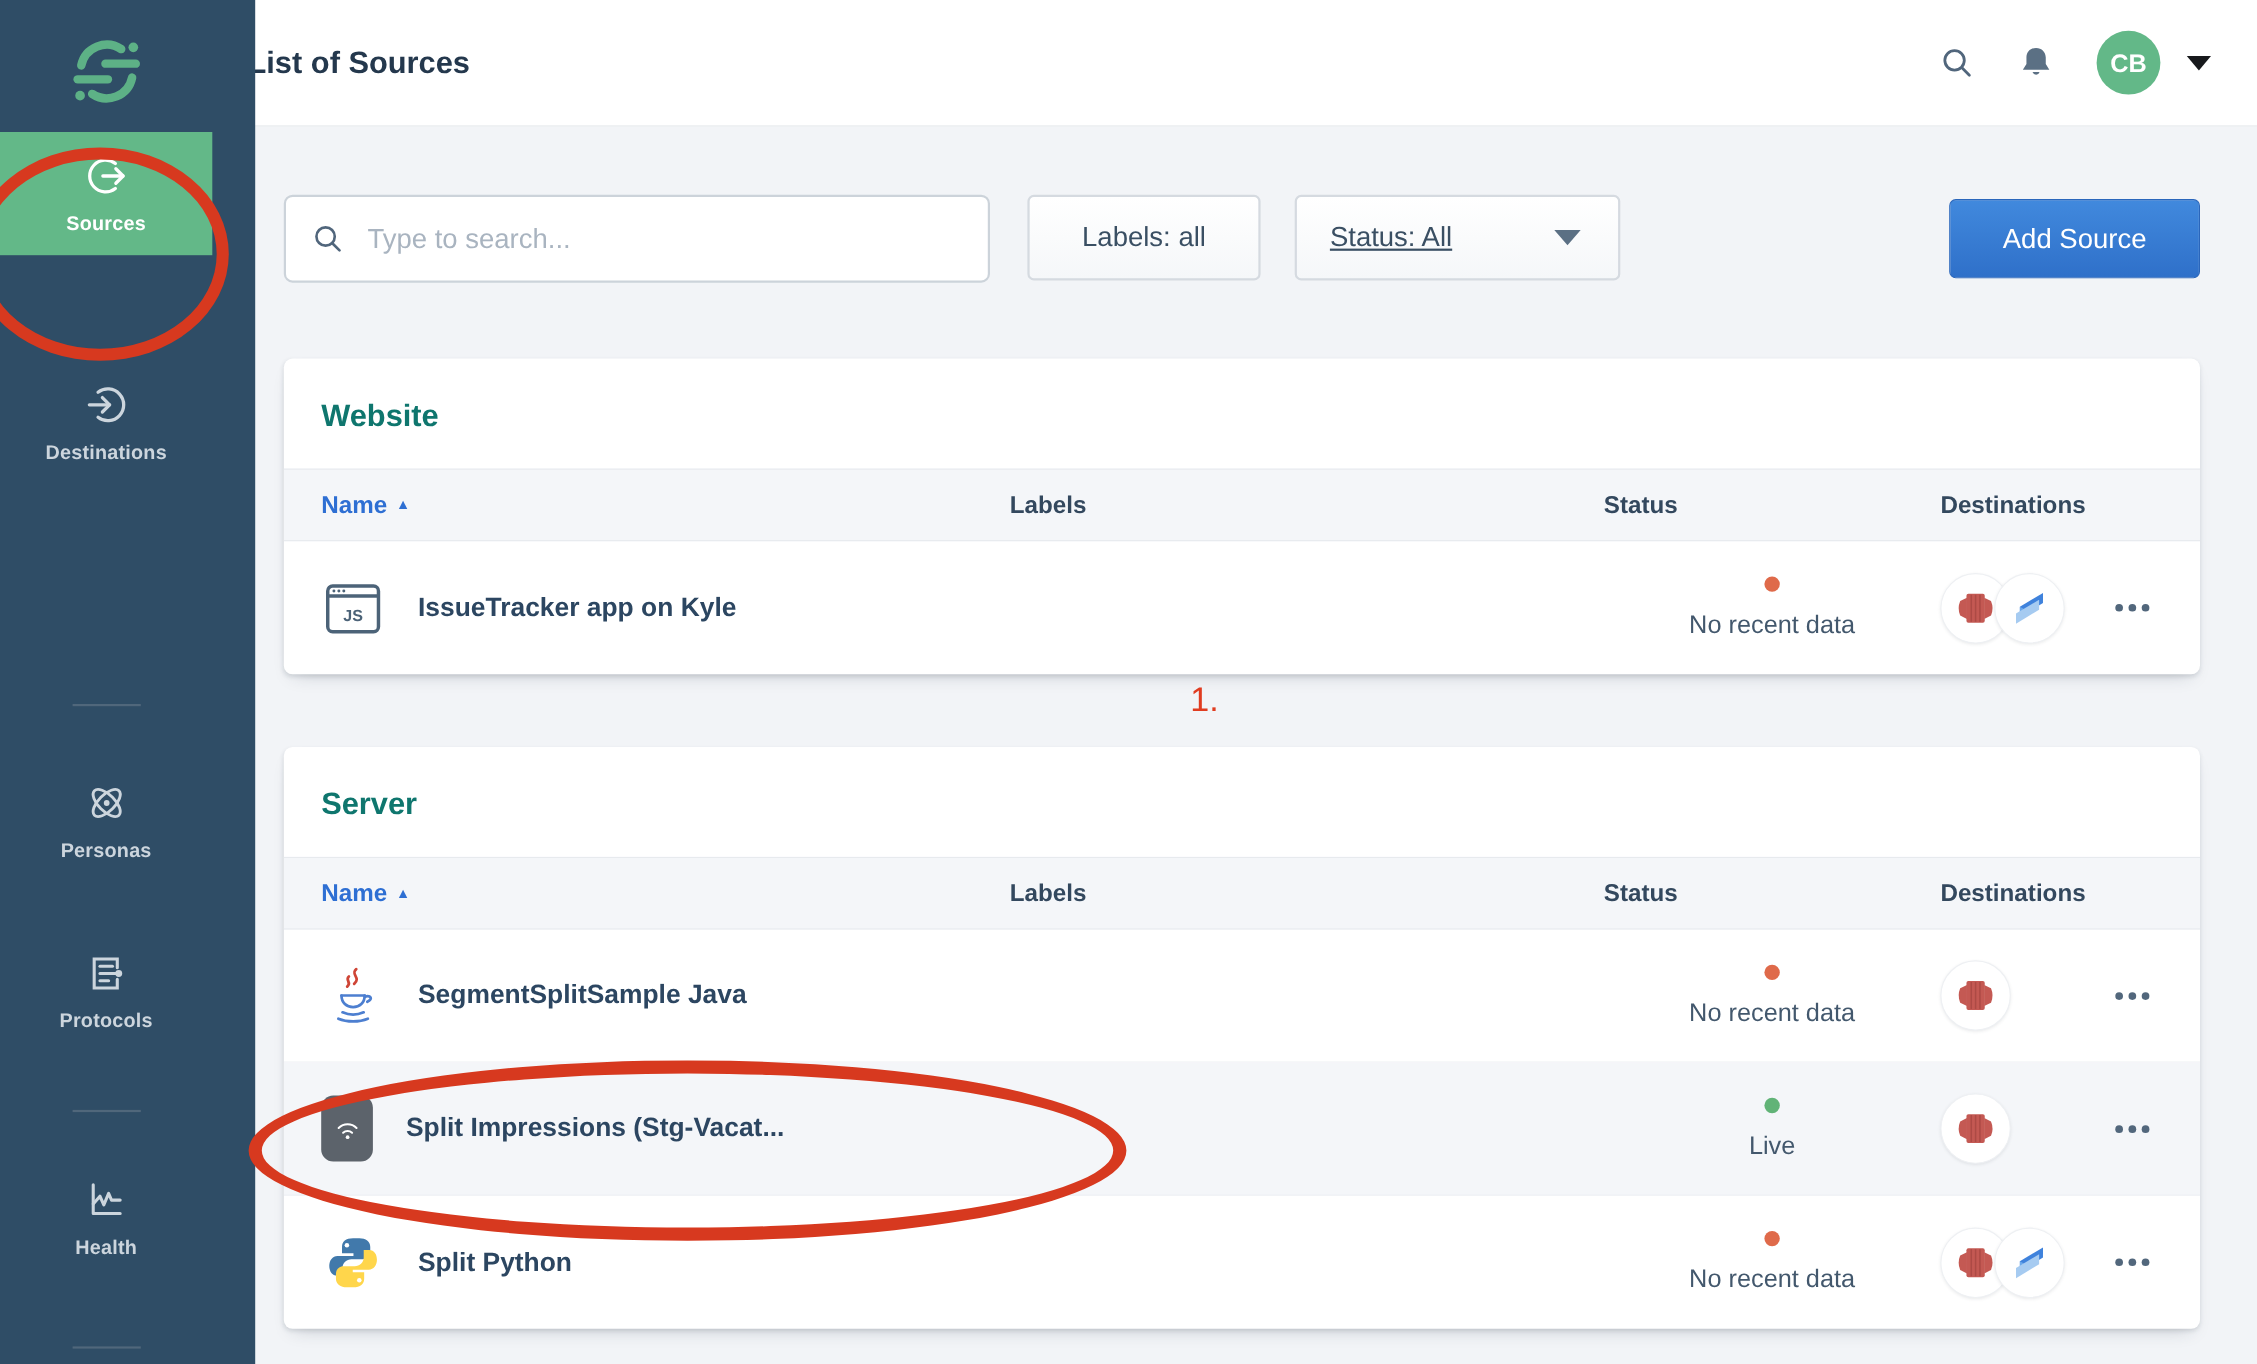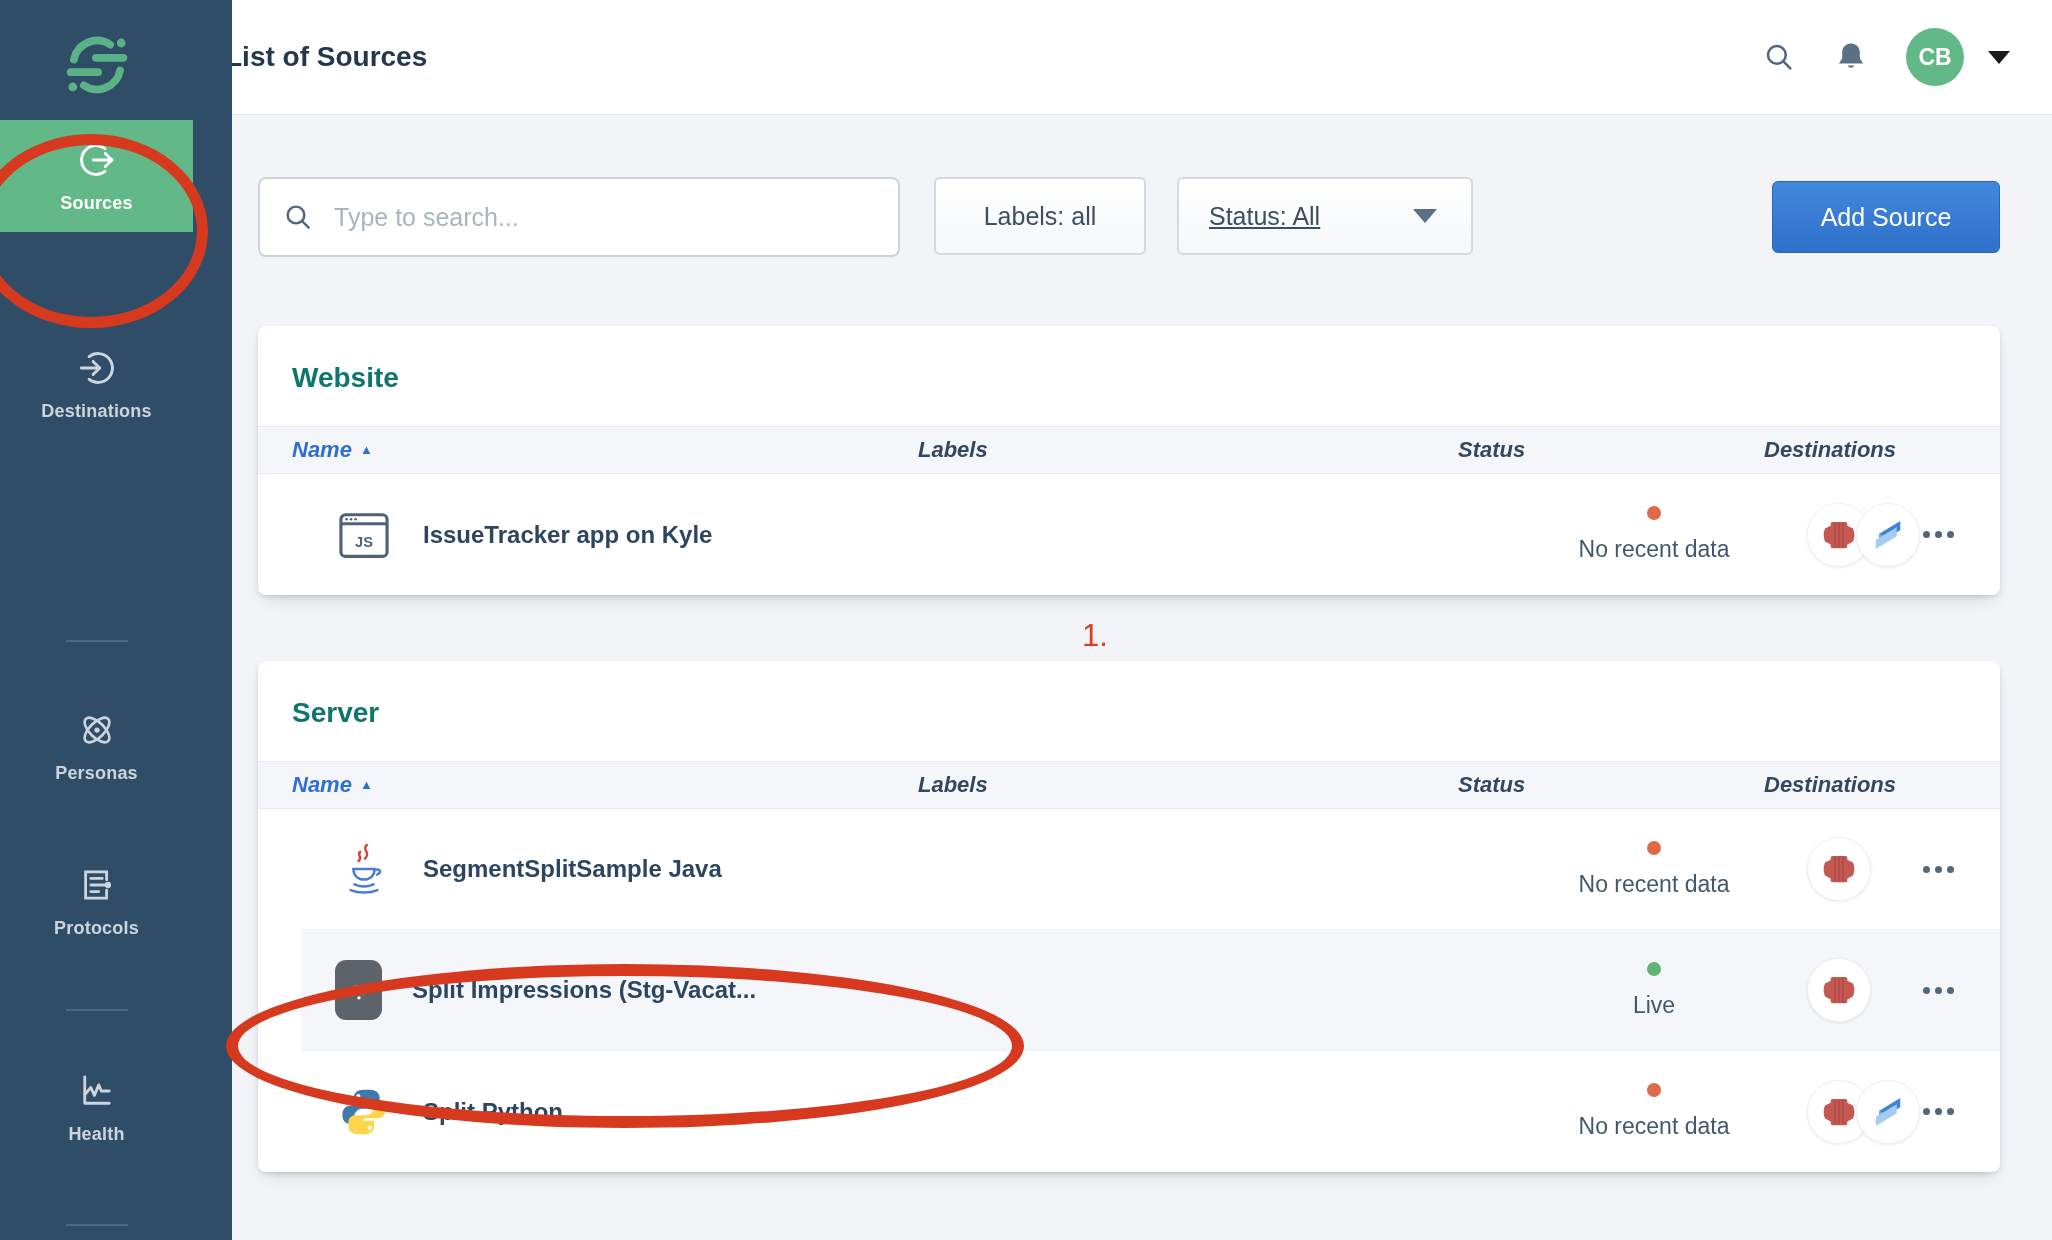--- a/index.html
+++ b/index.html
@@ -37,24 +37,24 @@
   .labels-btn { width:212px; margin-left:34px; }
   .status-btn { width:296px; margin-left:31px; justify-content:space-between; padding:0 34px 0 30px;text-decoration:underline; }
   .dd-caret { width:0; height:0; border-left:12px solid transparent; border-right:12px solid transparent; border-top:14px solid #5b7084; }
   .add-source-btn { margin-left:auto; width:228px; height:72px; margin-top:4px; border:1px solid #2a66bb; border-radius:6px; background:linear-gradient(#4189dd,#2f70c9); color:#fff; font-size:25px; font-weight:400; display:flex; align-items:center; justify-content:center; cursor:pointer; font-family:inherit; }
 
   
   .card { width:1742px; background:#fff; border-radius:8px; box-shadow:0 2px 4px rgba(35,48,62,.12), 0 8px 16px -8px rgba(35,48,62,.25); overflow:hidden; }
   .card.website { margin-top:69px; }
   .card.server { margin-top:66px; }
   .card-title { font-size:28px; font-weight:700; color:#0f766e; padding:36px 0 32px 34px; }
-  .thead { display:grid; grid-template-columns:660px 540px 306px 1fr; align-items:center; height:48px; background:#f4f6f9; border-top:1px solid #e7eaee; border-bottom:1px solid #e7eaee; font-size:22px; font-weight:700; color:#33485e;font-style:italic; }
+  .thead { display:grid; grid-template-columns:660px 540px 306px 1fr; align-items:center; height:66px; background:#f4f6f9; border-top:1px solid #e7eaee; border-bottom:1px solid #e7eaee; font-size:22px; font-weight:700; color:#33485e; }
   .thead .th-name { padding-left:34px; color:#2e6fd3; cursor:pointer; }
   .sort-arrow { font-size:13px; color:#2e6fd3; vertical-align:18%; margin-left:8px; }
-  .trow { display:grid; grid-template-columns:660px 540px 306px 1fr; align-items:center; height:121px; border-bottom:1px solid #eef1f4; cursor:pointer;margin-left:43px; }
+  .trow { display:grid; grid-template-columns:660px 540px 306px 1fr; align-items:center; height:121px; border-bottom:1px solid #eef1f4; cursor:pointer; }
   .trow:last-child { border-bottom:none; }
   .trow.highlight { background:#f4f6f9; }
   .cell-name { display:flex; align-items:center; padding-left:34px; gap:30px; }
   .src-icon { width:58px; height:62px; display:flex; align-items:center; justify-content:center; flex:none; }
   .src-icon svg { width:54px; height:54px; }
   .src-icon.ic-wifi { width:47px; height:60px; background:#5c636b; border-radius:11px; }
   .src-icon.ic-wifi svg { width:30px; height:30px; }
   .src-icon.ic-java svg { width:46px; height:56px; }
   .src-icon.ic-python svg { width:52px; height:52px; }
   .row-name { font-size:24px; font-weight:700; color:#2c4661; white-space:nowrap; }

